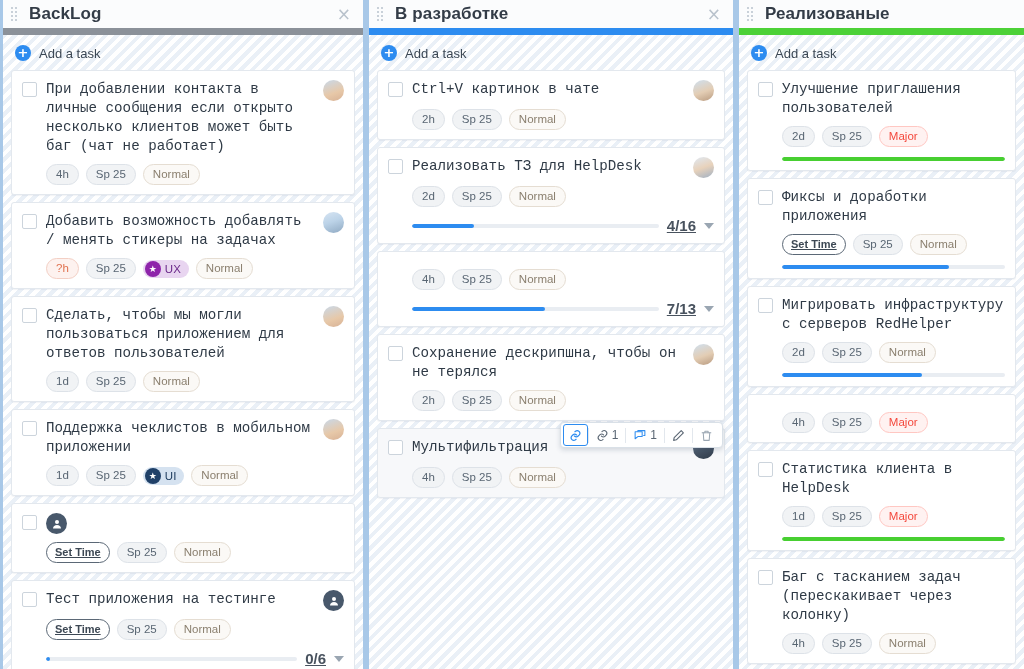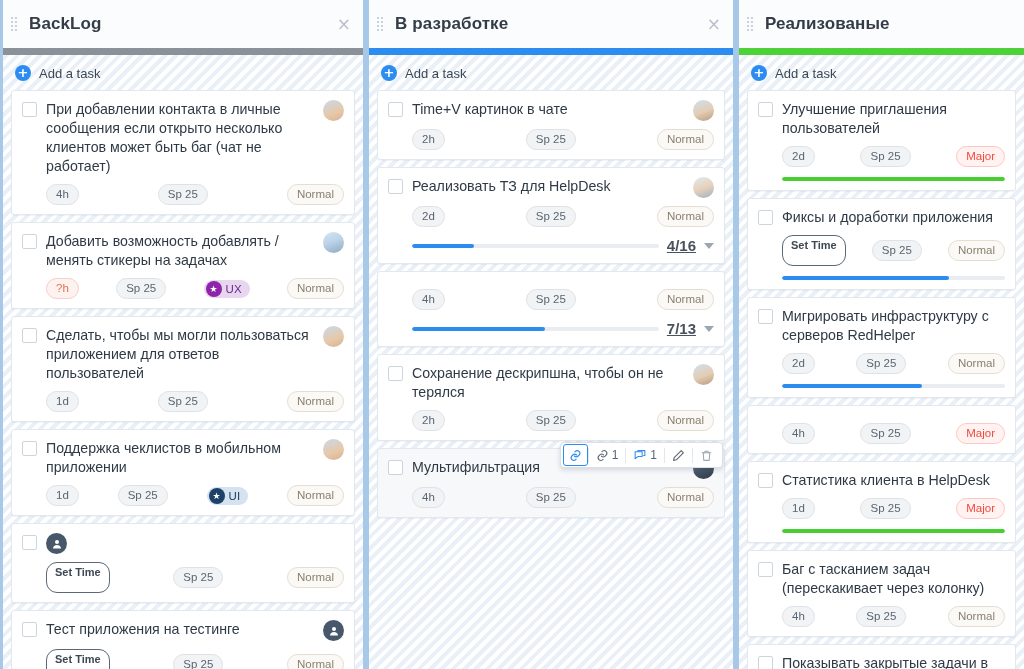--- a/index.html
+++ b/index.html
@@ -29,21 +29,21 @@
     border-left: 3px solid #a8c8e8;
     border-right: 3px solid #a8c8e8;
     overflow: hidden;
   }
   .col-1 { width: 366px; }
   .col-2 { width: 370px; }
   .col-3 { width: 288px; border-right: none; }
 
   .col-head {
     position: relative;
-    height: 48px;
+    height: 28px;
     background: #fbfcfd;
     display: flex;
     align-items: center;
     padding: 0 10px 0 8px;
     flex: none;
   }
   .drag-handle {
     width: 9px; height: 14px;
     display: grid;
     grid-template-columns: 3px 3px;
@@ -136,20 +136,21 @@
     flex: none;
     margin-top: 2px;
     cursor: pointer;
   }
   .card-title {
     flex: 1 1 auto;
     font-size: 14.2px;
     line-height: 19px;
     color: #2f3a46;
     word-break: break-word;
+    font-family: Liberation Mono, monospace;
   }
   .avatar {
     width: 21px; height: 21px;
     border-radius: 50%;
     flex: none;
     margin-top: 0px;
     overflow: hidden;
     position: relative;
   }
   .avatar.ph {
@@ -164,34 +165,33 @@
   .avatar.img-e { background: linear-gradient(160deg,#7c8ea3 0%,#4a5869 50%,#2e3a48 100%); }
 
   
   .badges {
     display: flex;
     align-items: center;
     gap: 7px;
     margin-top: 8px;
     padding-left: 24px;
     flex-wrap: wrap;
-    justify-content: space-between;
   }
   .badge {
     font-size: 11.5px;
     border-radius: 11px;
     padding: 2px 9px 3px;
     line-height: 14px;
     white-space: nowrap;
     border: 1px solid transparent;
     cursor: pointer;
   }
   .b-time   { background:#f1f3f5; border-color:#dde2e8; color:#596673; }
   .b-time-q { background:#fdf2ef; border-color:#f3cfc4; color:#e0714f; }
-  .b-settime{ background:#fff; border-color:#5b6876; color:#3d4854; font-weight:bold; font-size:11px; padding:2px 8px 13px; }
+  .b-settime{ background:#fff; border-color:#5b6876; color:#3d4854; font-weight:bold; font-size:11px; padding:2px 8px 3px;text-decoration:underline; }
   .b-sprint { background:#f1f3f5; border-color:#dde2e8; color:#596673; }
   .b-normal { background:#fbf9f6; border-color:#e5ddd2; color:#8a7f6e; }
   .b-major  { background:#fff2f1; border-color:#ffc7c2; color:#f4483c; }
 
   .sticker {
     display: inline-flex;
     align-items: center;
     gap: 4px;
     border-radius: 11px;
     padding: 1px 8px 1px 2px;
@@ -417,21 +417,21 @@
       </div>
       <div class="accent" style="background: rgb(45, 140, 240);"></div>
       <div class="col-body">
         <div class="add-task">
           <span class="plus-icon">+</span>
           <span class="add-task-label">Add a task</span>
         </div>
         <div class="card">
           <div class="card-top">
             <div class="chk"></div>
-            <div class="card-title">Time+V картинок в чате</div>
+            <div class="card-title">Ctrl+V картинок в чате</div>
             <div class="avatar img-c"></div>
           </div>
           <div class="badges">
             <span class="badge b-time">2h</span>
             <span class="badge b-sprint">Sp 25</span>
             <span class="badge b-normal">Normal</span>
           </div>
         </div>
         <div class="card">
           <div class="card-top">

